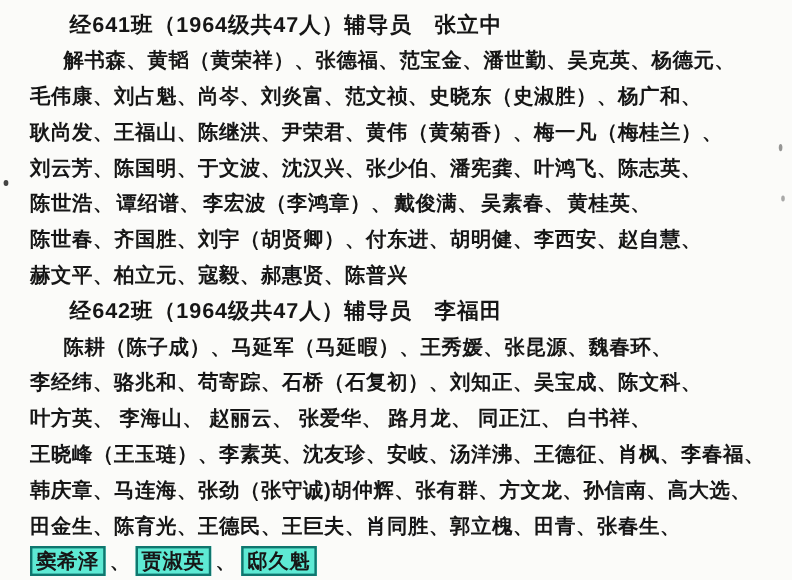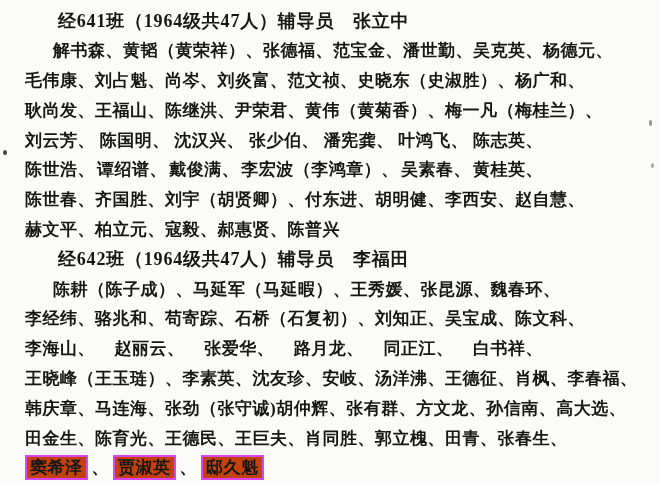--- a/index.html
+++ b/index.html
@@ -3,21 +3,21 @@
 <meta charset="utf-8">
 <style>
   html,body{margin:0;padding:0;}
   body{
     width:660px;height:483px;
     background:#fbfbf9;
     font-family:"Liberation Sans",sans-serif;
     color:#161616;
     overflow:hidden;
   }
-  .page{position:relative;width:561px;height:483px;font-family:Liberation Serif, serif;}
+  .page{position:relative;width:561px;height:483px;}
   .content{padding:6px 18px 0 25px;}
   .line{
     display:flex;
     justify-content:space-between;
     align-items:center;
     height:29.8px;
     font-size:17px;
     font-weight:600;
     letter-spacing:0.5px;
     white-space:nowrap;
@@ -27,24 +27,24 @@
   .line.header-line{
     justify-content:flex-start;
     padding-left:33px;
     font-size:18px;
     font-weight:700;
     letter-spacing:0.8px;
   }
   .name{display:inline-block;}
   .boxed{
     display:inline-block;
-    border:2px solid #d946ef;
+    border:2px solid #0f766e;
     padding:0 3px;
     line-height:1.25;
-    background:#c2410c;
+    background:#5eead4;
   }
   .sep{margin:0 4px;}
   .artifact{
     position:absolute;
     background:#444;
     border-radius:50%;
   }
   .a1{left:3px;top:150px;width:4px;height:5px;}
   .a2{left:649px;top:120px;width:3px;height:6px;opacity:.55;}
   .a3{left:651px;top:163px;width:3px;height:5px;opacity:.45;}
@@ -80,31 +80,32 @@
             <span class="name">耿尚发、</span>
             <span class="name">王福山、</span>
             <span class="name">陈继洪、</span>
             <span class="name">尹荣君、</span>
             <span class="name">黄伟（黄菊香）、</span>
             <span class="name">梅一凡（梅桂兰）、</span>
           </div>
           <div class="line">
             <span class="name">刘云芳、</span>
             <span class="name">陈国明、</span>
+            <span class="name">于文波、</span>
             <span class="name">沈汉兴、</span>
             <span class="name">张少伯、</span>
             <span class="name">潘宪龚、</span>
             <span class="name">叶鸿飞、</span>
             <span class="name">陈志英、</span>
           </div>
           <div class="line">
             <span class="name">陈世浩、</span>
             <span class="name">谭绍谱、</span>
+            <span class="name">李宏波（李鸿章）、</span>
             <span class="name">戴俊满、</span>
-            <span class="name">李宏波（李鸿章）、</span>
             <span class="name">吴素春、</span>
             <span class="name">黄桂英、</span>
           </div>
           <div class="line">
             <span class="name">陈世春、</span>
             <span class="name">齐国胜、</span>
             <span class="name">刘宇（胡贤卿）、</span>
             <span class="name">付东进、</span>
             <span class="name">胡明健、</span>
             <span class="name">李西安、</span>
@@ -133,20 +134,21 @@
           <div class="line">
             <span class="name">李经纬、</span>
             <span class="name">骆兆和、</span>
             <span class="name">苟寄踪、</span>
             <span class="name">石桥（石复初）、</span>
             <span class="name">刘知正、</span>
             <span class="name">吴宝成、</span>
             <span class="name">陈文科、</span>
           </div>
           <div class="line">
+            <span class="name">叶方英、</span>
             <span class="name">李海山、</span>
             <span class="name">赵丽云、</span>
             <span class="name">张爱华、</span>
             <span class="name">路月龙、</span>
             <span class="name">同正江、</span>
             <span class="name">白书祥、</span>
           </div>
           <div class="line">
             <span class="name">王晓峰（王玉琏）、</span>
             <span class="name">李素英、</span>

